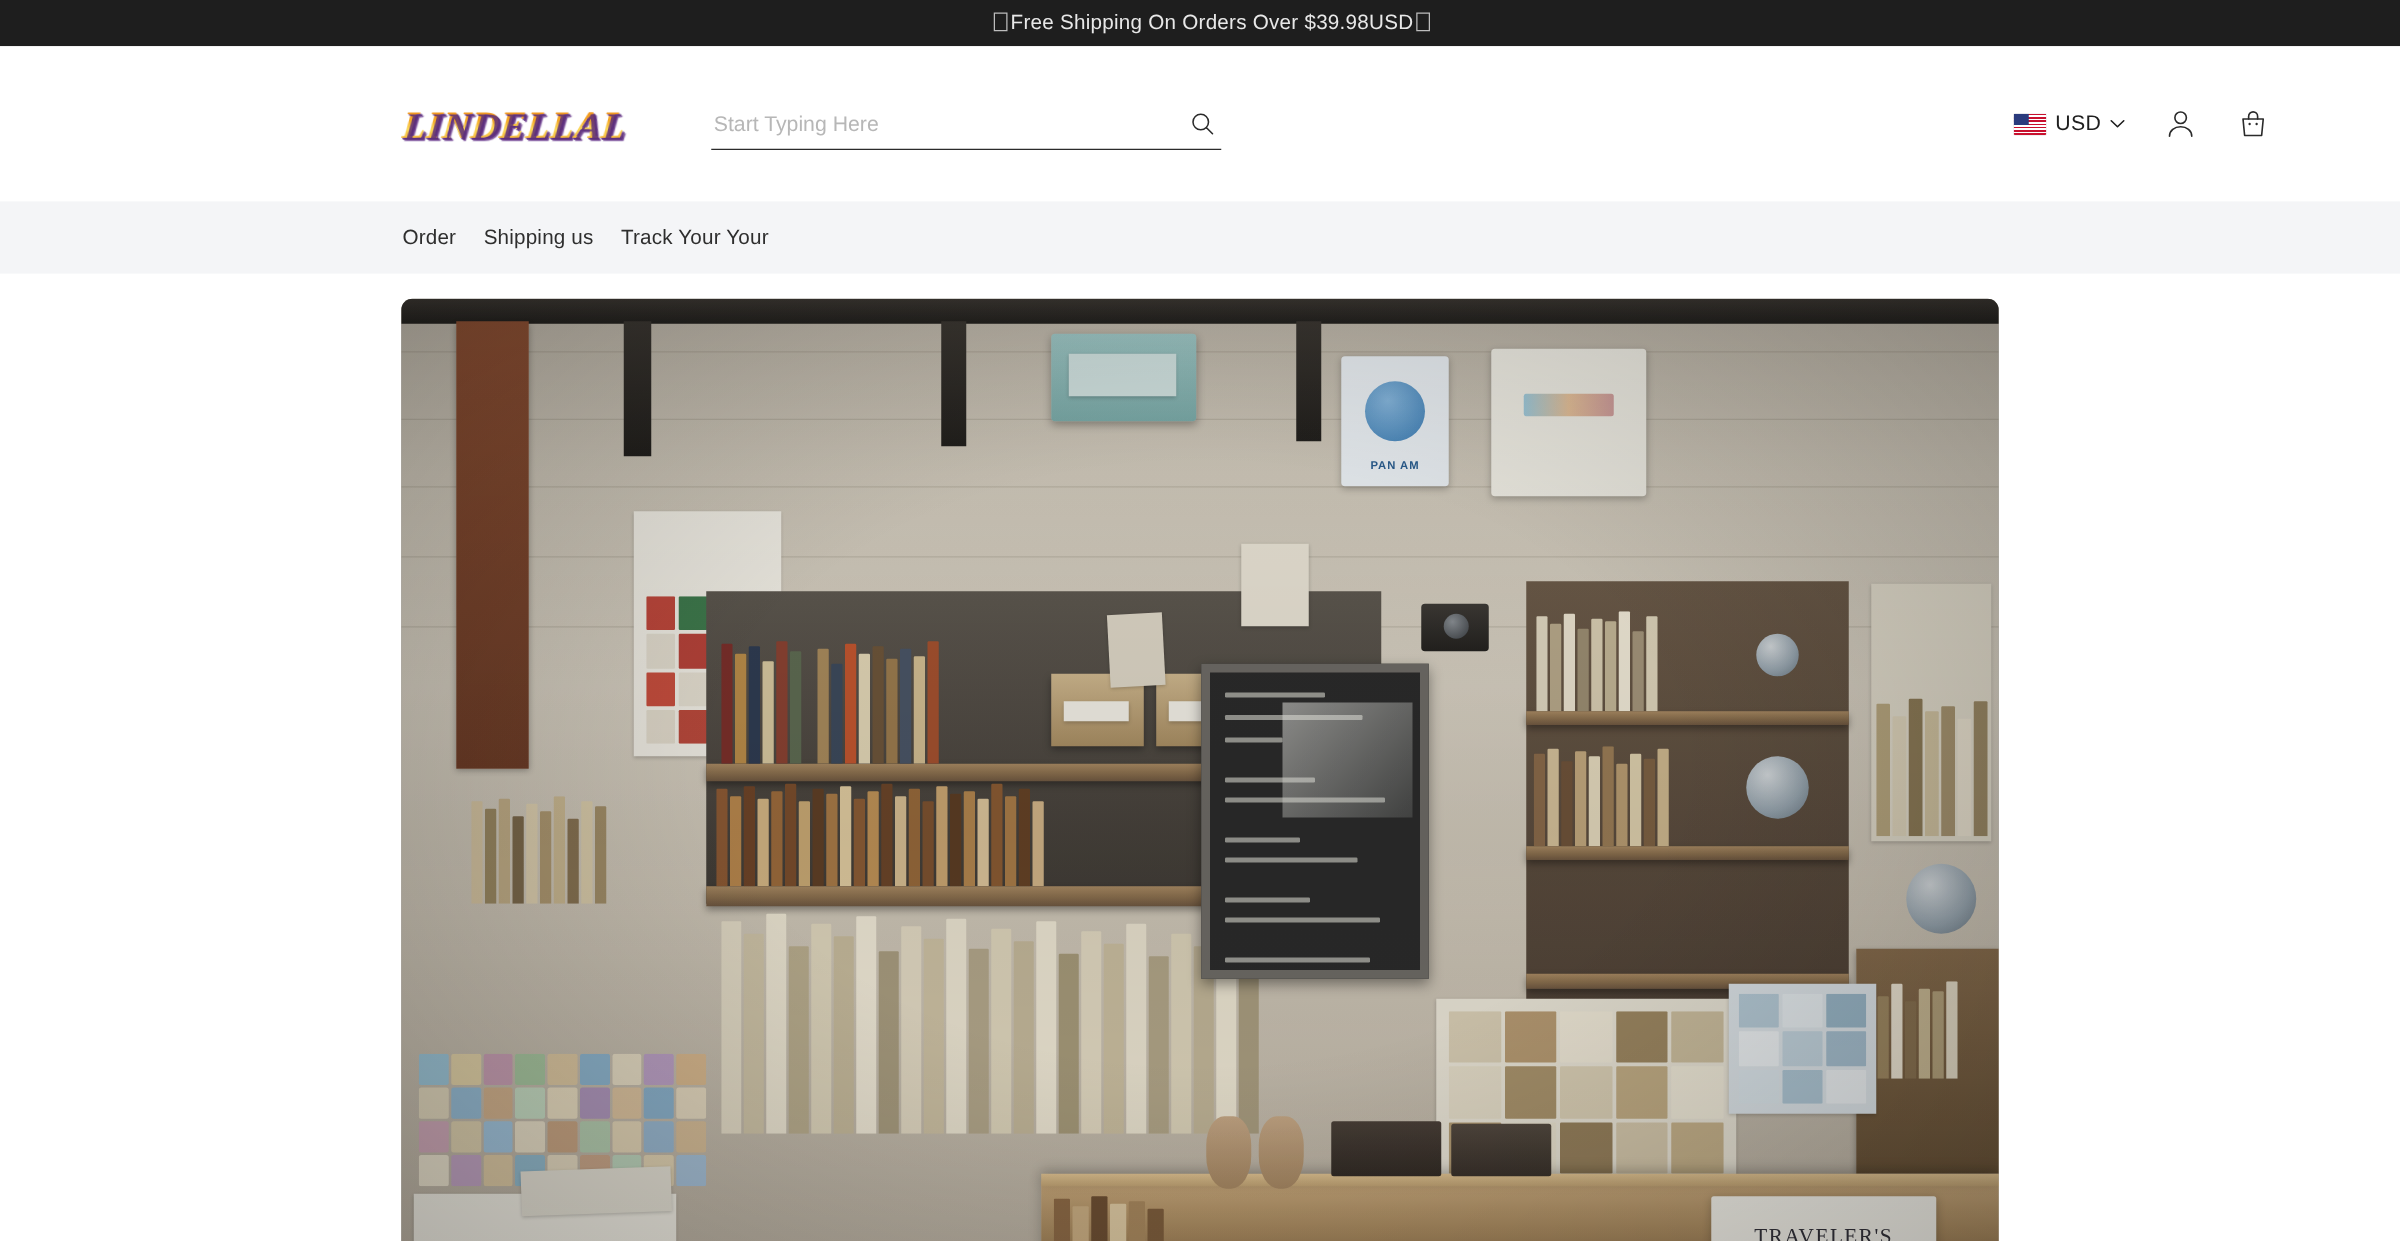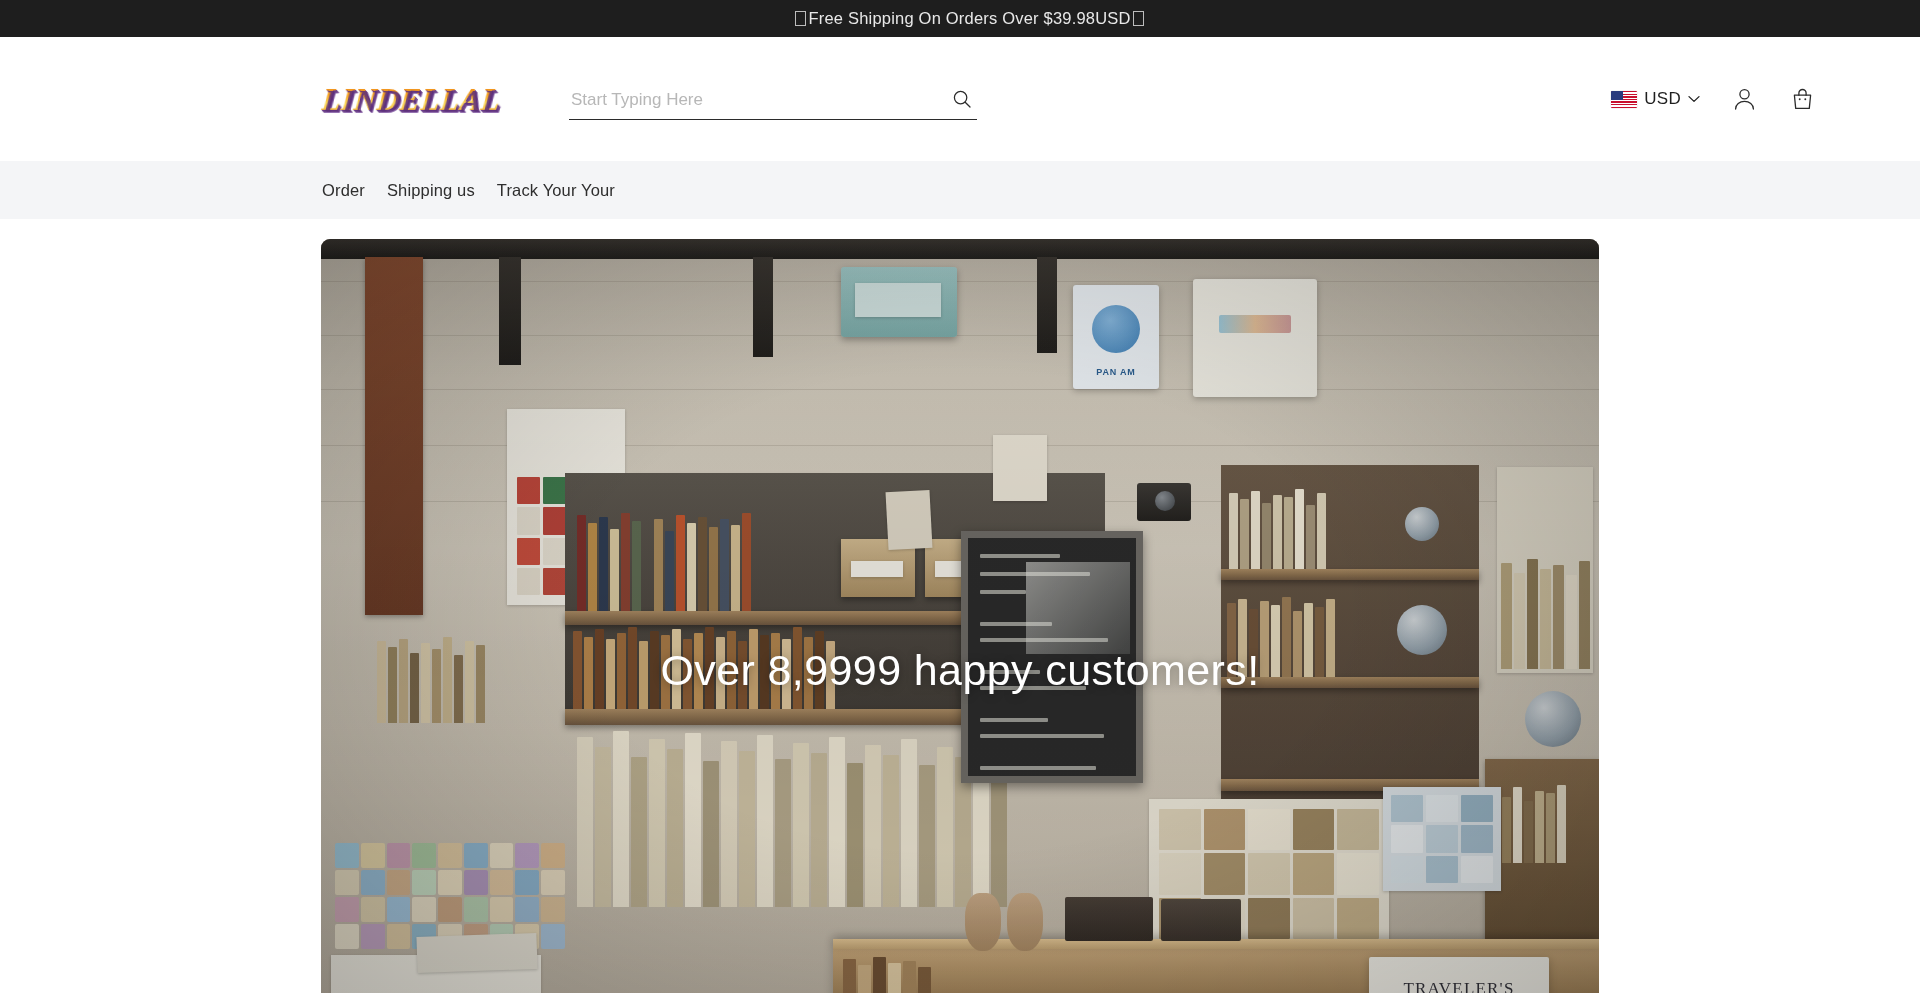--- a/index.html
+++ b/index.html
@@ -750,15 +750,14 @@
         <span class="book" style="width:13px;height:56px;background:#6d4f33"></span>
         <span class="book" style="width:13px;height:50px;background:#ddc9a2"></span>
         <span class="book" style="width:13px;height:52px;background:#a8885e"></span>
         <span class="book" style="width:13px;height:46px;background:#7e5e3d"></span>
       </div>
 
       <div class="hero-dim"></div>
       <div class="vignette"></div>
     </div>
 
-    <div class="hero-overlay-text">Over 8,9999 happy customers!</div>
   </div>
 </section>
 
 </body></html>

